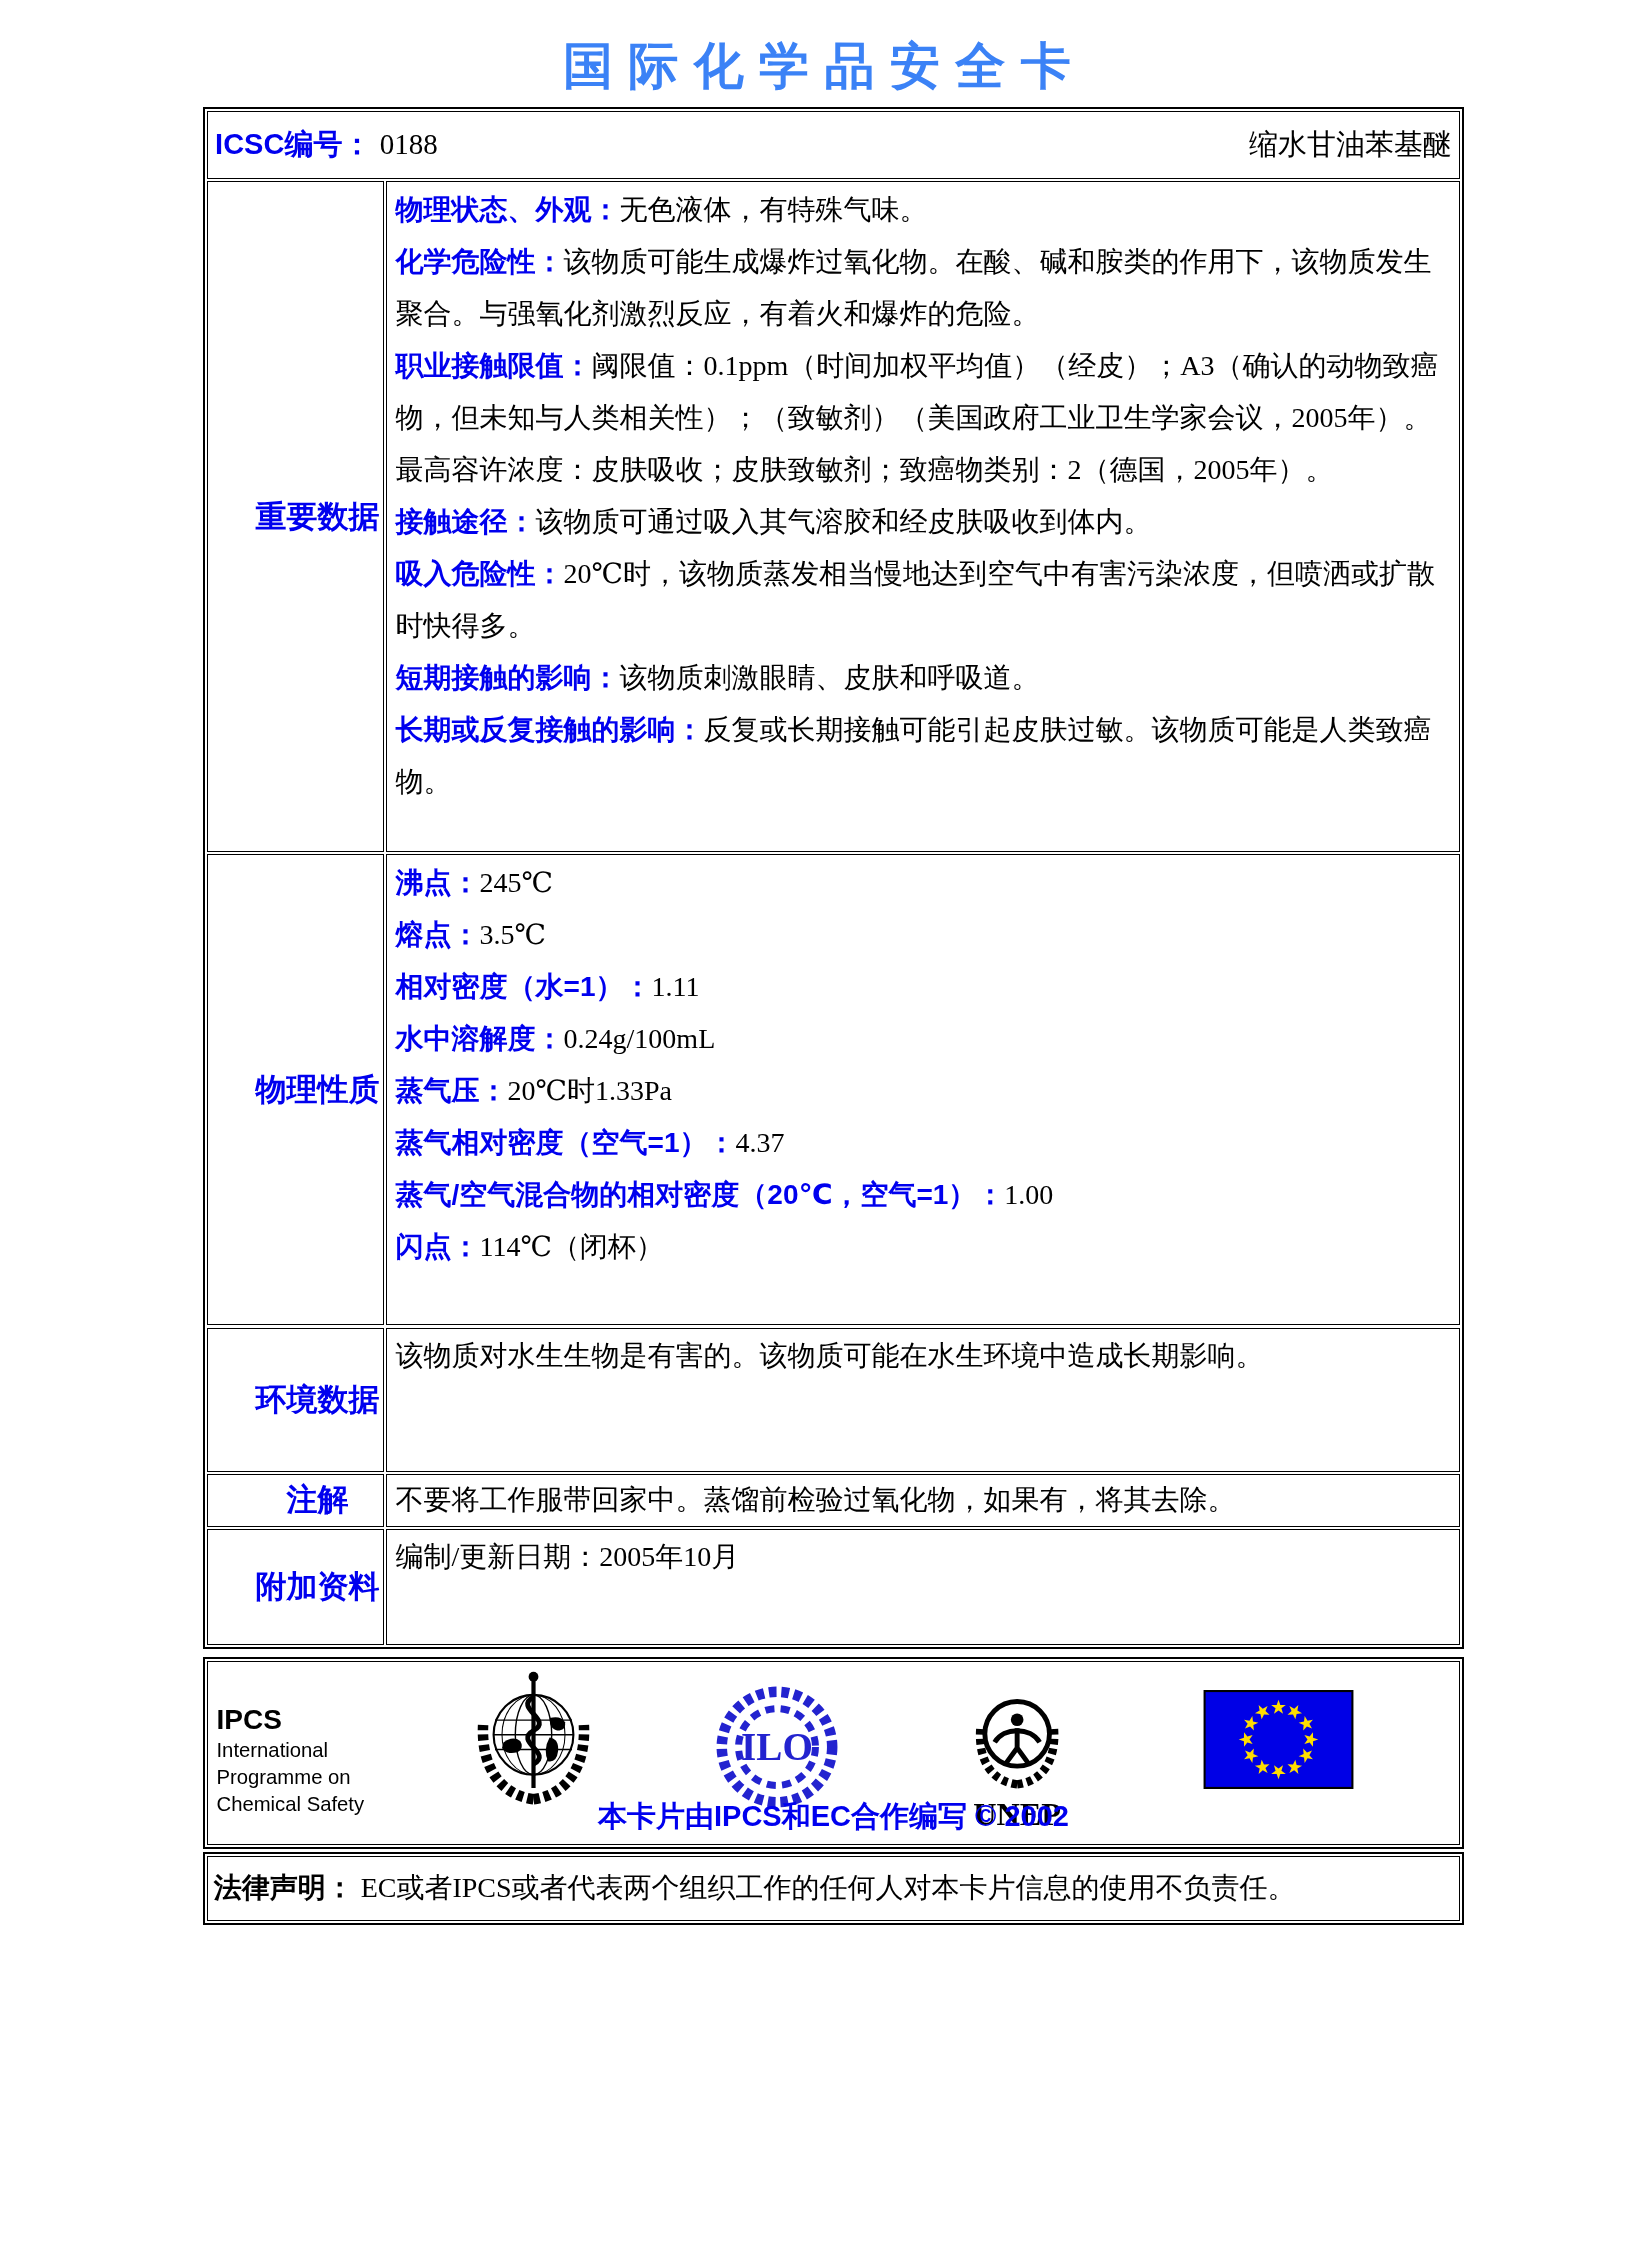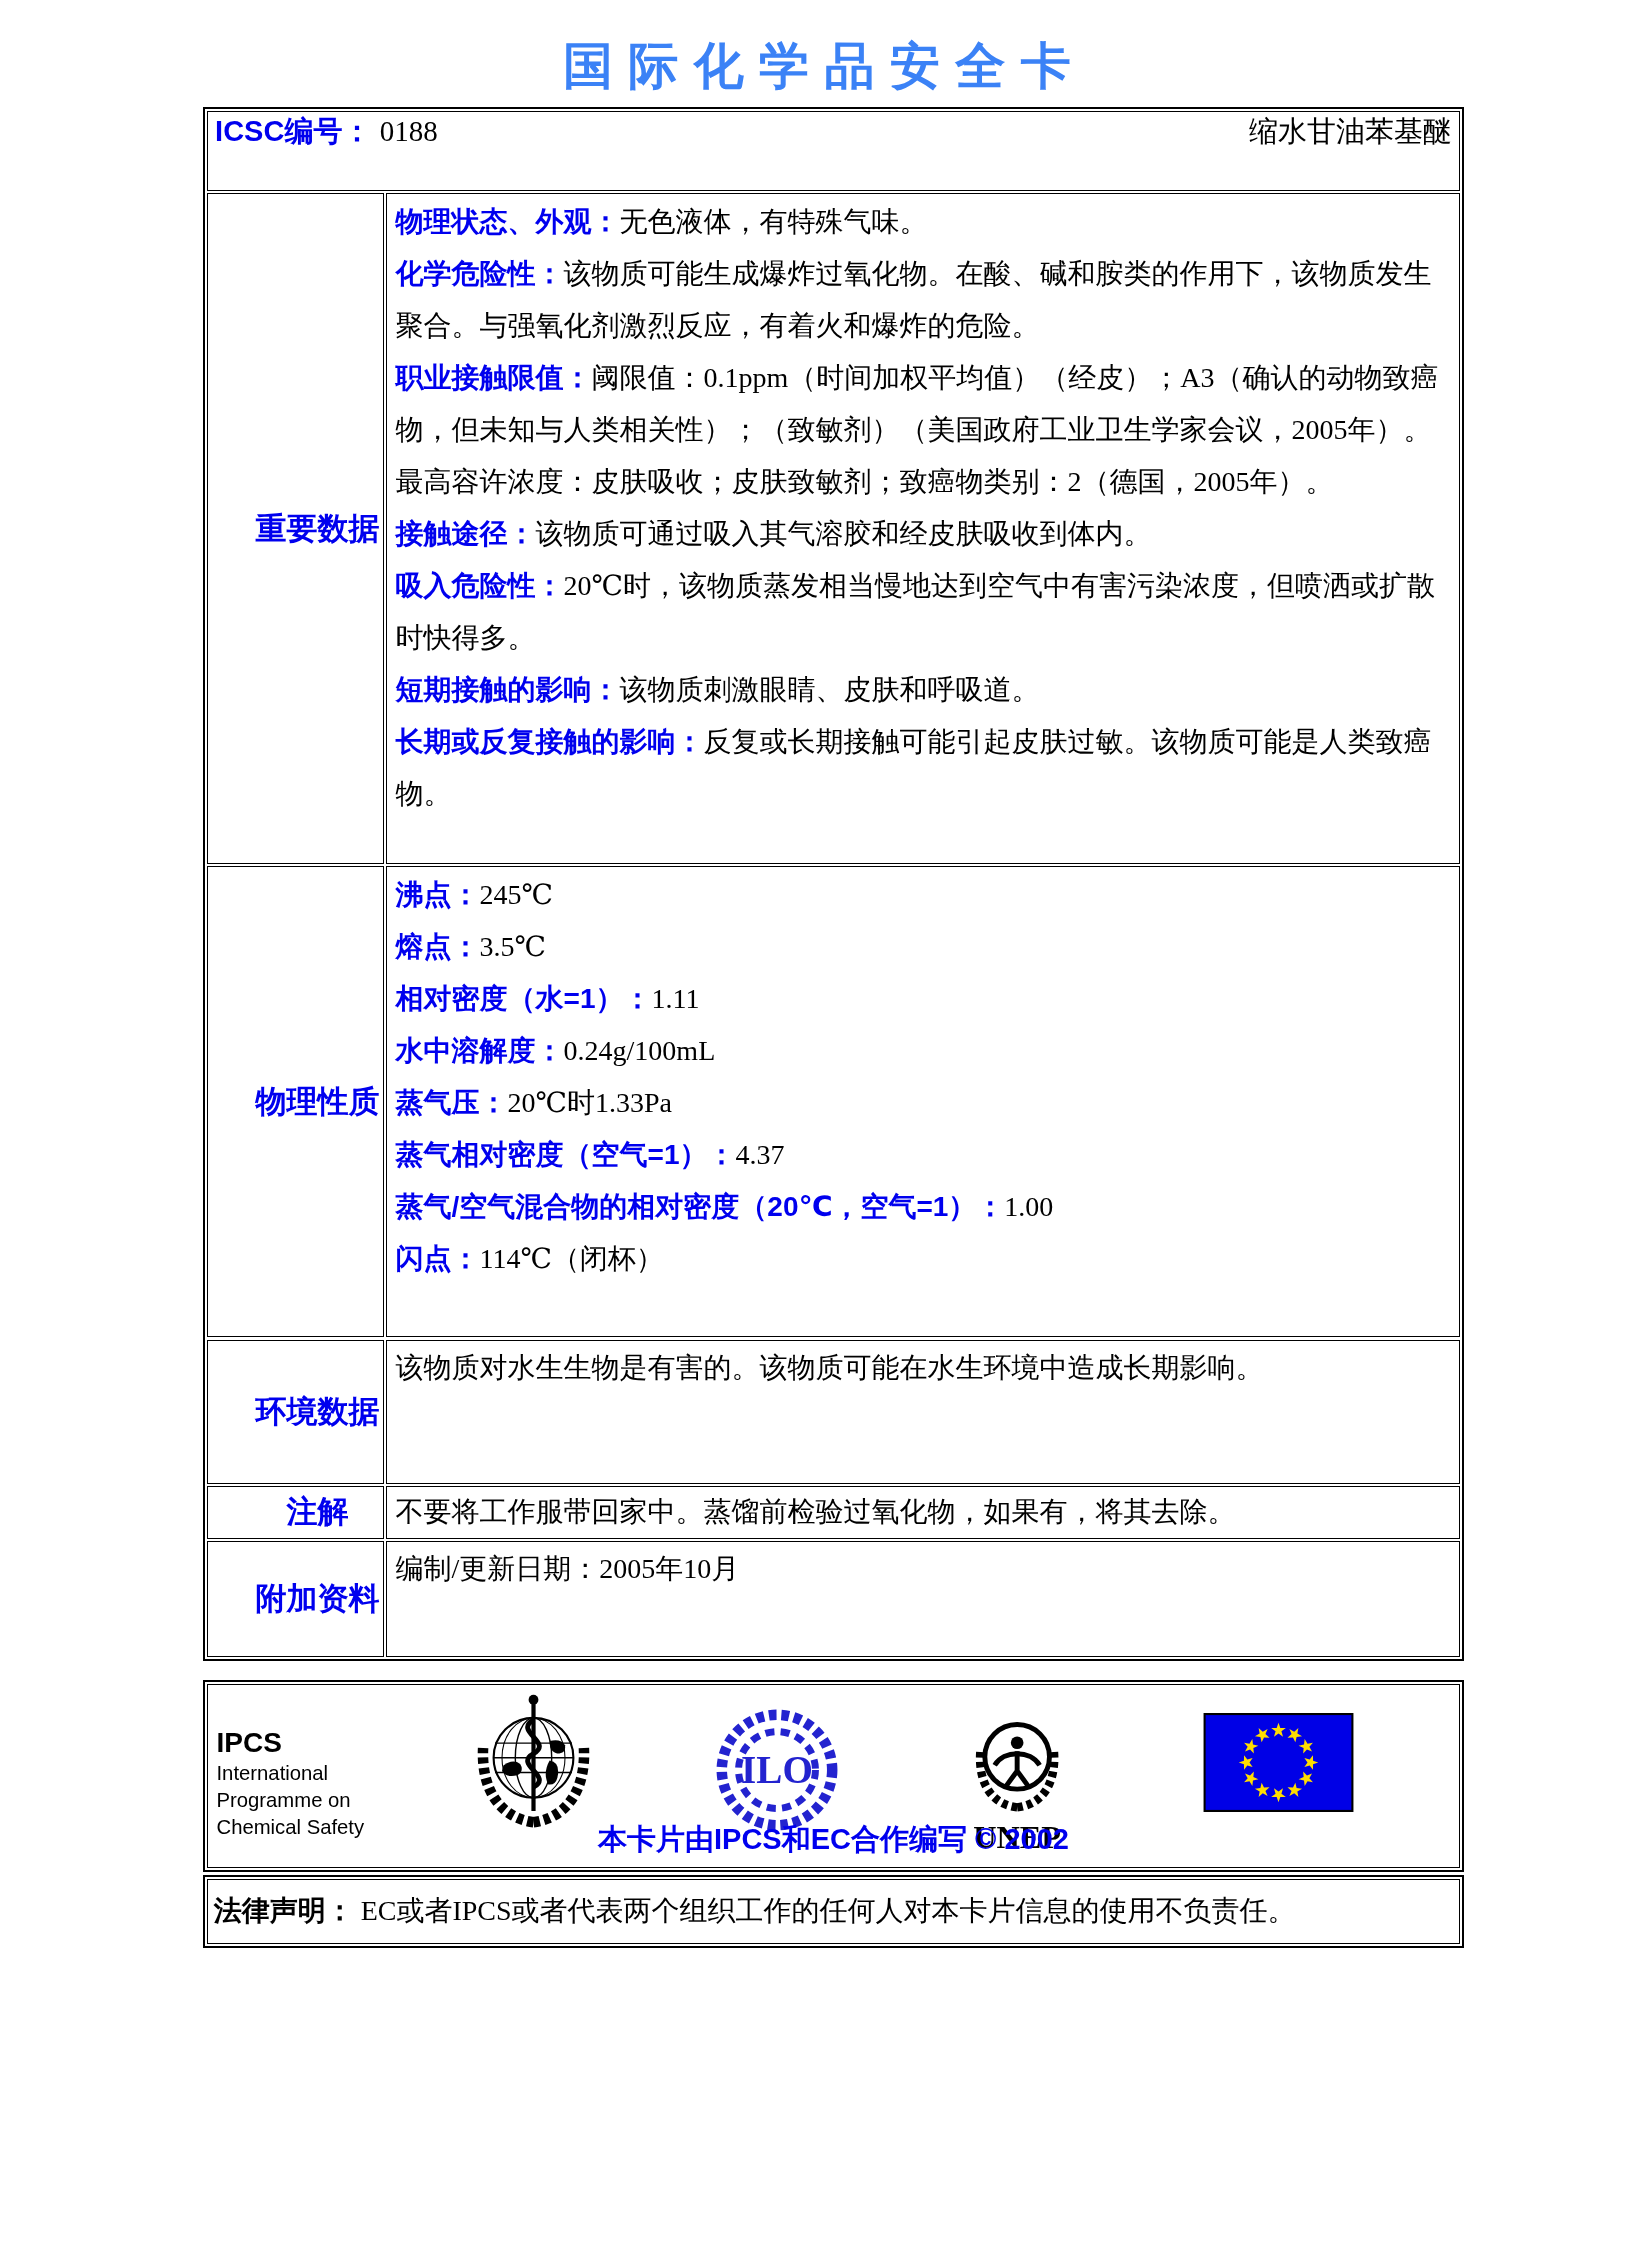--- a/index.html
+++ b/index.html
@@ -5,26 +5,26 @@
   html,body{margin:0;padding:0;background:#ffffff;}
   .page{position:relative;width:1649px;height:2250px;background:#ffffff;overflow:hidden;
         font-family:"Liberation Serif","DejaVu Serif",serif;color:#000;}
   .doc-title{margin-top:36px;text-align:center;color:#3b82f6;
              font-family:"Liberation Serif","DejaVu Serif",serif;
              font-size:50px;font-weight:900;letter-spacing:15.4px;line-height:60px;}
   
   .card{box-sizing:border-box;width:1261px;margin-left:203px;border:2.1px solid #000;
         padding:2.1px;display:flex;flex-direction:column;row-gap:2.1px;background:#fff;}
   .card-main{margin-top:11.2px;}
-  .card-logos{margin-top:19px;}
+  .card-logos{margin-top:8px;}
   .card-legal{margin-top:2.8px;}
   .row{display:flex;column-gap:2.1px;box-sizing:border-box;}
   .cell{border:1.4px solid #000;box-sizing:border-box;background:#fff;padding-left:44px;}
-  .header-cell{flex:1;display:flex;align-items:flex-start;justify-content:space-between;
-               padding:0 7px;font-size:29px;height:80px;}
+  .header-cell{flex:1;display:flex;align-items:center;justify-content:space-between;
+               padding:0 7px;font-size:29px;height:68px;}
   .label-cell{width:177px;flex:0 0 177px;display:flex;align-items:center;justify-content:center;}
   .content-cell{flex:1;padding:1.4px 8.4px;overflow:hidden;}
   .section-label{color:#0000ee;font-family:"Liberation Sans","DejaVu Sans",sans-serif;
                  font-weight:bold;font-size:31px;}
   .blue-label{color:#0000ee;font-family:"Liberation Sans","DejaVu Sans",sans-serif;
               font-weight:bold;}
   .content-cell p{margin:0;font-size:28px;line-height:52px;}
   .row-important{height:671px;}
   .row-physical{height:471px;}
   .row-environment{height:144px;}

